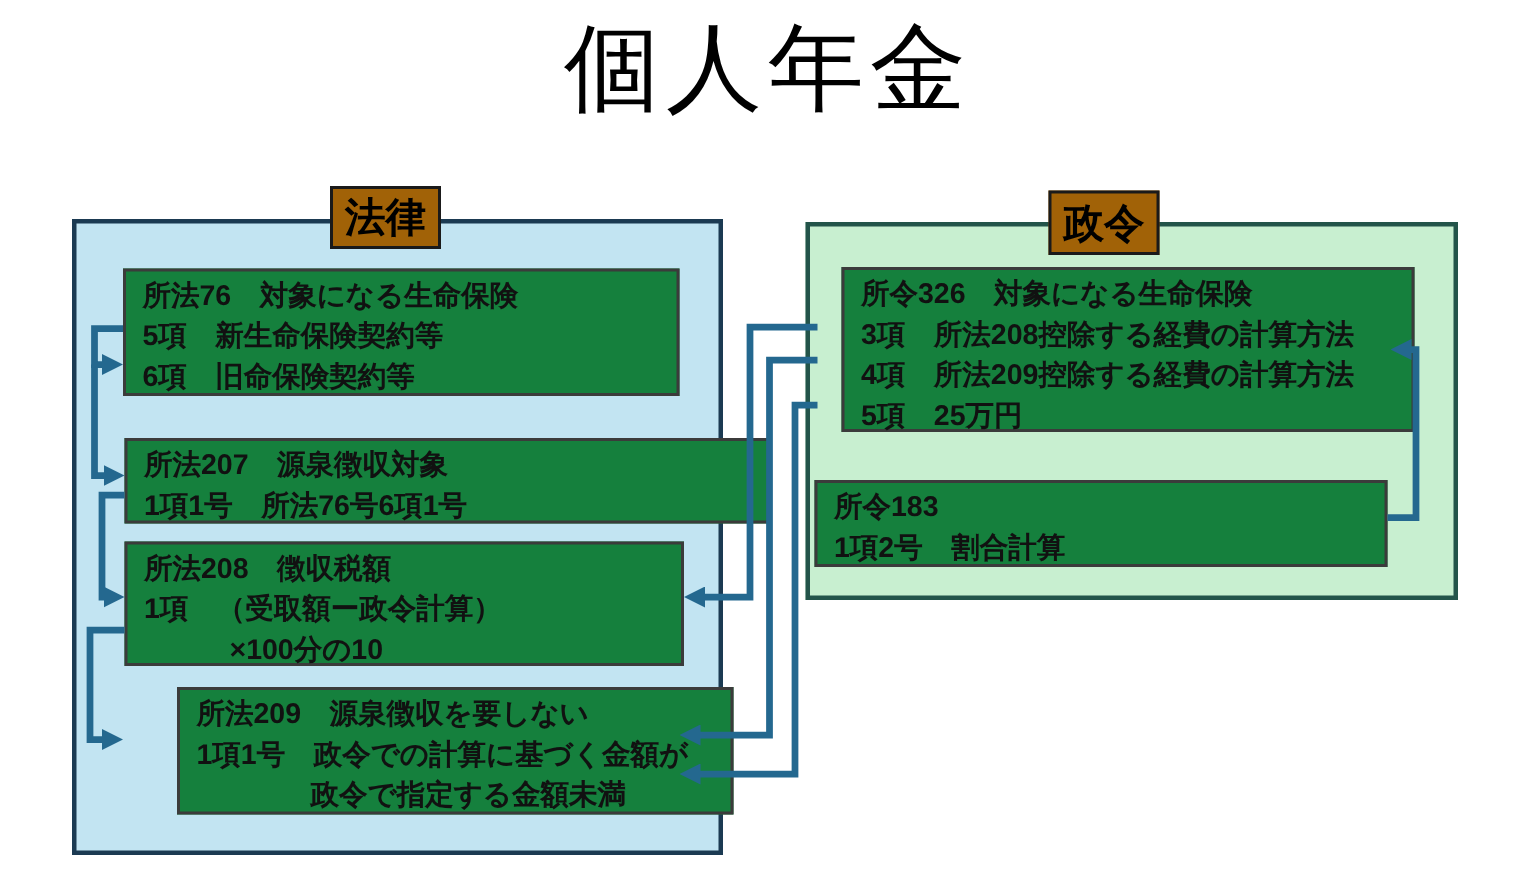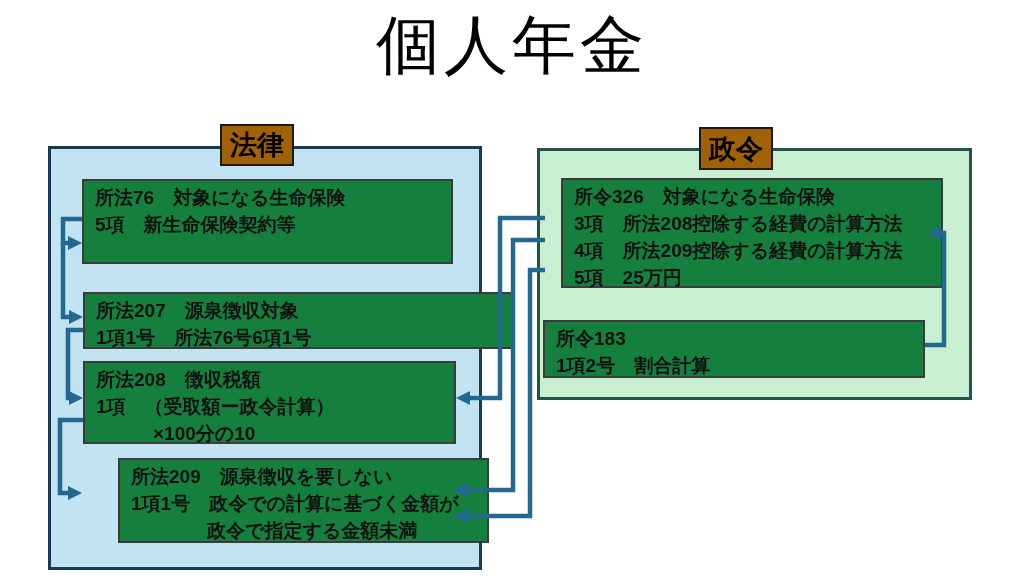--- a/index.html
+++ b/index.html
@@ -53,20 +53,21 @@
 
   <div class="panel blue"></div>
   <div class="panel green"></div>
 
   <div class="panel-label" id="law-label">法律</div>
   <div class="panel-label" id="ord-label">政令</div>
 
   <div class="node" id="box76">
     <div class="ln">所法76　対象になる生命保険</div>
     <div class="ln">5項　新生命保険契約等</div>
+    <div class="ln">6項　旧命保険契約等</div>
   </div>
 
   <div class="node" id="box207">
     <div class="ln">所法207　源泉徴収対象</div>
     <div class="ln">1項1号　所法76号6項1号</div>
   </div>
 
   <div class="node" id="box208">
     <div class="ln">所法208　徴収税額</div>
     <div class="ln">1項　（受取額ー政令計算）</div>

